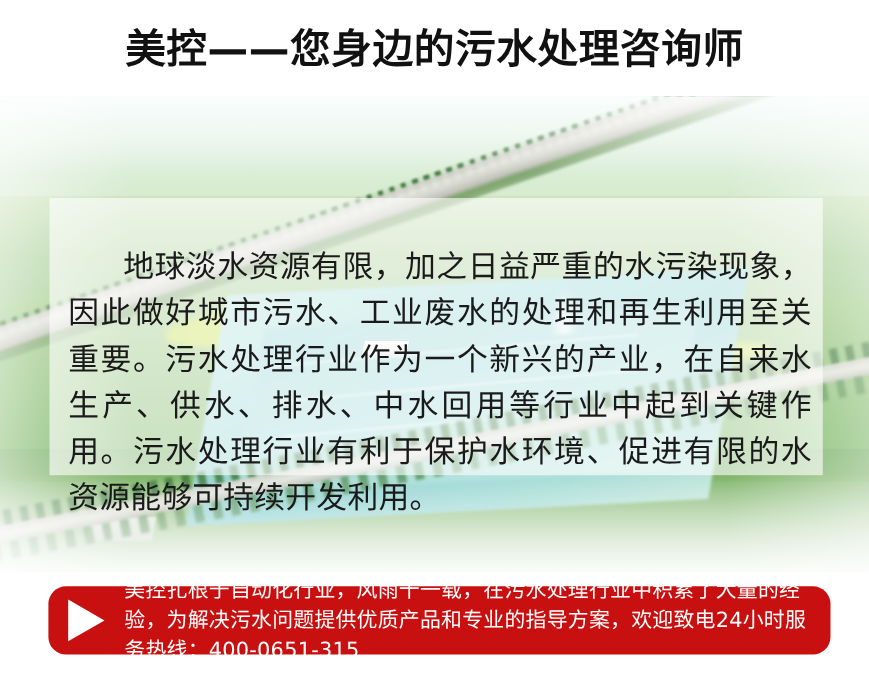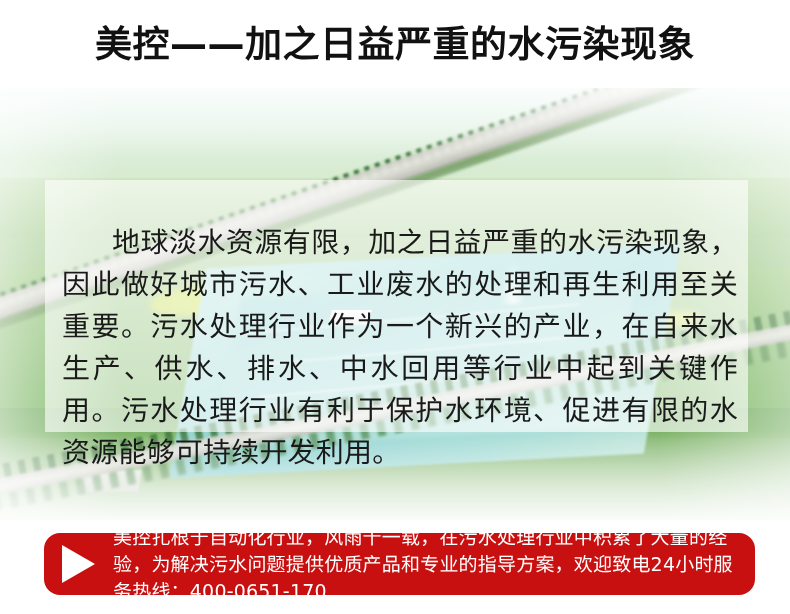--- a/index.html
+++ b/index.html
@@ -277,21 +277,21 @@
     letter-spacing: 0.2px;
     white-space: pre-wrap;
   }
 </style>
 </head>
 <body>
 
 <div id="page">
 
   <div id="title-bar">
-    <div id="page-title">美控——加之日益严重的水污染现象</div>
+    <div id="page-title">美控——您身边的污水处理咨询师</div>
   </div>
 
   <div id="photo">
     <div class="ph-layer" id="ph-sky"></div>
     <div class="ph-layer" id="ph-far"></div>
     <div class="ph-layer" id="ph-mid"></div>
     <div class="ph-layer" id="ph-fore"></div>
     <div class="ph-layer" id="ph-yellow-a"></div>
     <div class="ph-layer" id="ph-yellow-b"></div>
     <div class="ph-layer" id="ph-yellow-c"></div>
@@ -314,16 +314,16 @@
     <div class="ph-layer" id="ph-haze-right"></div>
     <div class="ph-layer" id="ph-haze-bottom"></div>
   </div>
 
   <div id="body-panel"></div>
 
   <div id="body-text">地球淡水资源有限，加之日益严重的水污染现象，因此做好城市污水、工业废水的处理和再生利用至关重要。污水处理行业作为一个新兴的产业，在自来水生产、供水、排水、中水回用等行业中起到关键作用。污水处理行业有利于保护水环境、促进有限的水资源能够可持续开发利用。</div>
 
   <div id="banner">
     <div id="play-icon"></div>
-    <div id="banner-text">美控扎根于自动化行业，风雨十一载，在污水处理行业中积累了大量的经验，为解决污水问题提供优质产品和专业的指导方案，欢迎致电24小时服务热线：400-0651-170</div>
+    <div id="banner-text">美控扎根于自动化行业，风雨十一载，在污水处理行业中积累了大量的经验，为解决污水问题提供优质产品和专业的指导方案，欢迎致电24小时服务热线：400-0651-315</div>
   </div>
 
 </div>
 
 </body></html>

